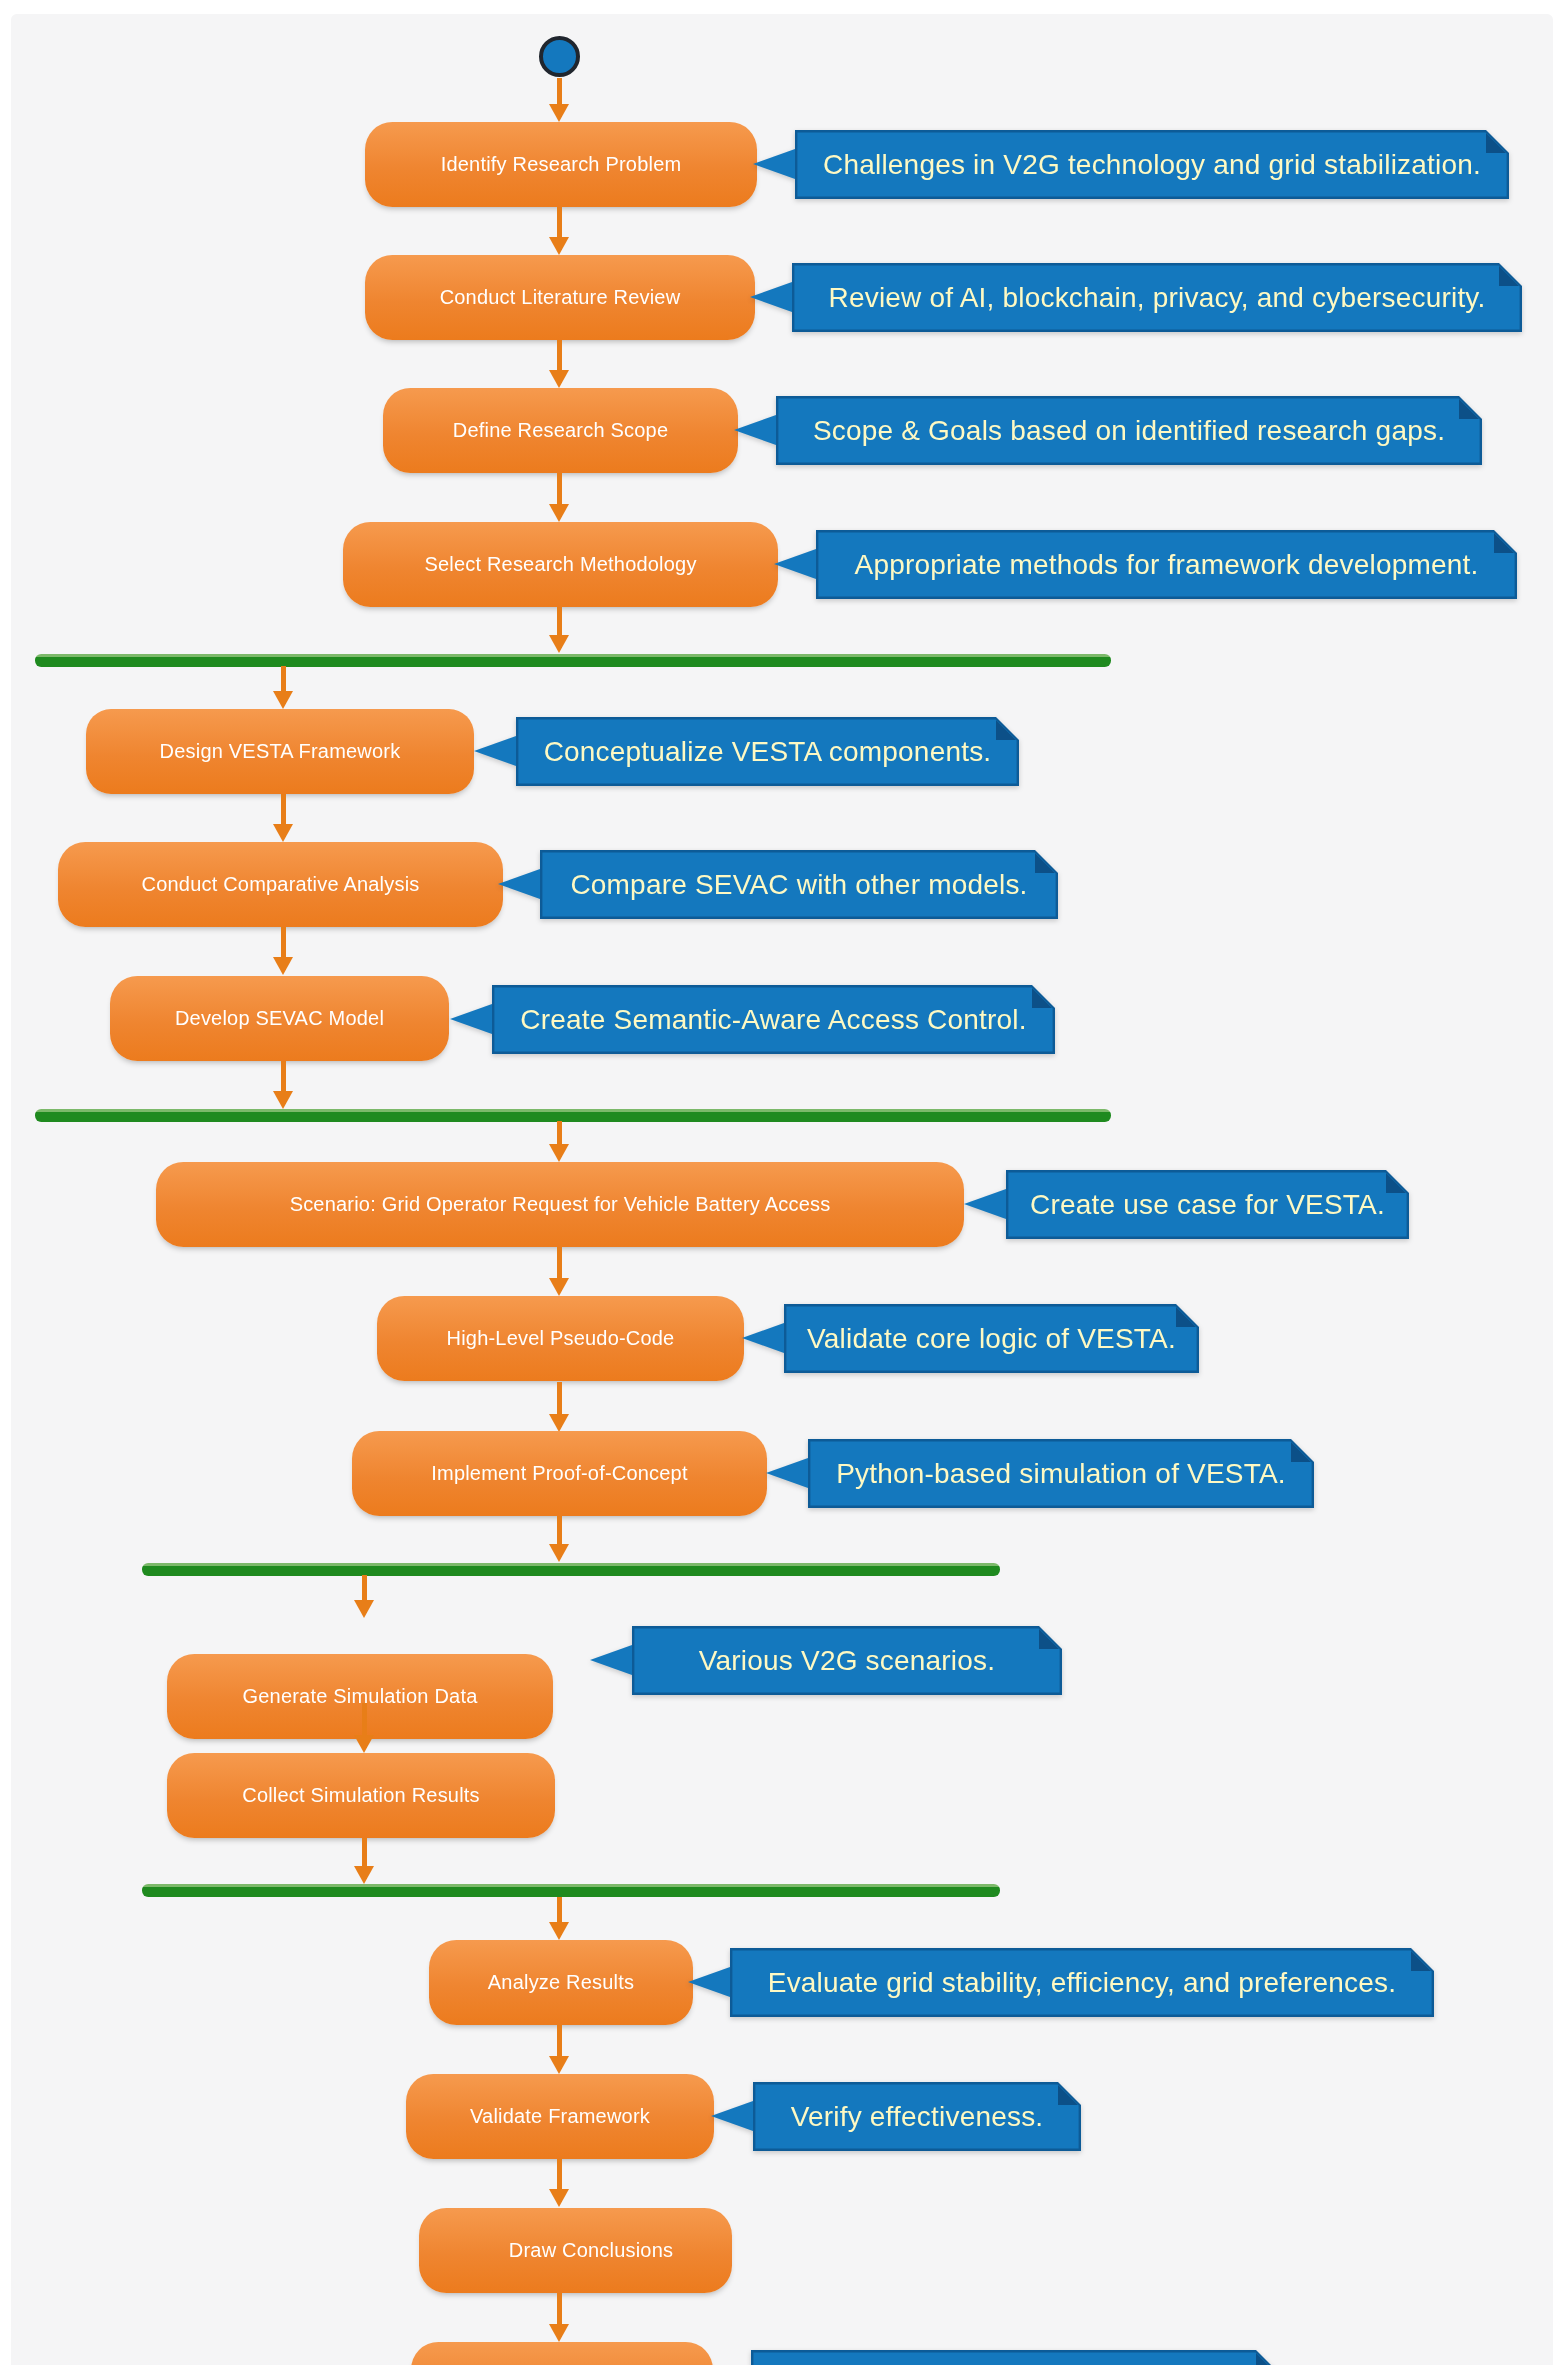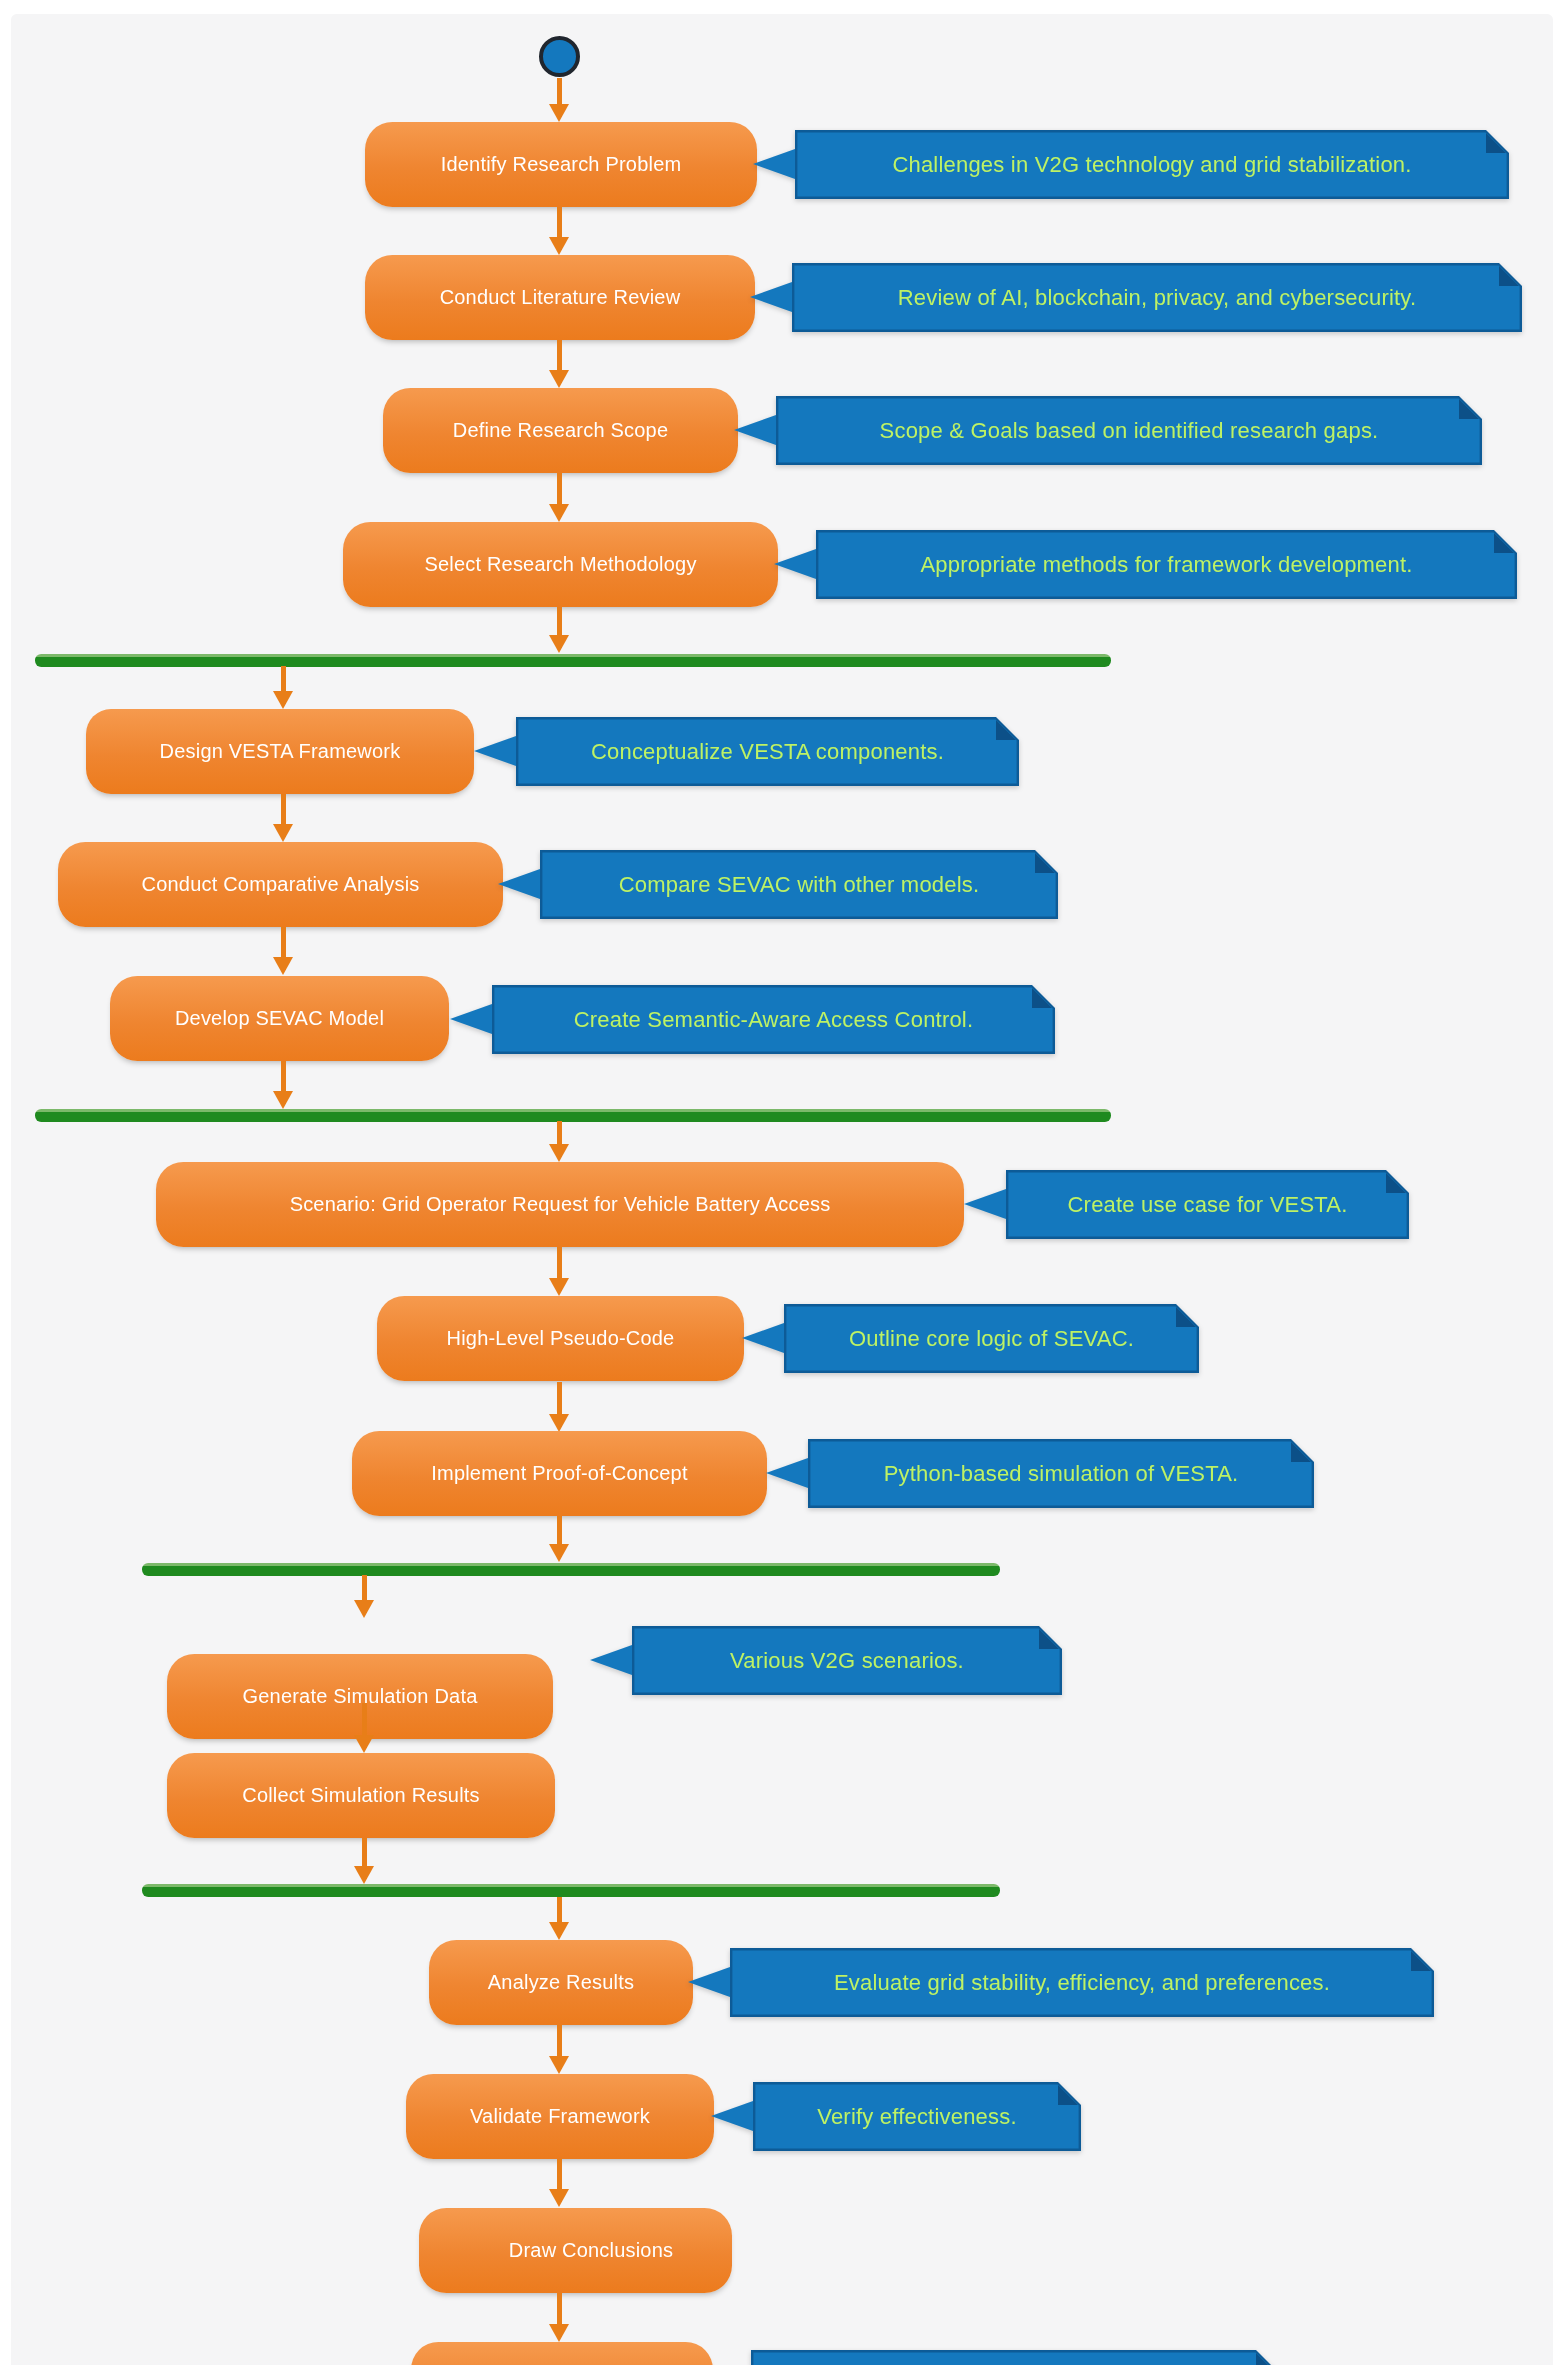--- a/index.html
+++ b/index.html
@@ -14,21 +14,21 @@
        box-shadow:0 4.7px 6.6px -3.8px rgba(0,0,0,.30);}
   .box span{color:#ffffff;font-size:20px;white-space:nowrap;letter-spacing:0.2px;}
 
   
   .note{position:absolute;height:69px;filter:drop-shadow(0 2.8px 2.8px rgba(0,0,0,.18));}
   .nb{position:absolute;inset:0;background:#0d5b97;
       clip-path:polygon(0 0,calc(100% - 23px) 0,100% 23px,100% 100%,0 100%);}
   .nf{position:absolute;inset:2.4px;background:#1478be;
       clip-path:polygon(0 0,calc(100% - 21px) 0,100% 21px,100% 100%,0 100%);
       display:flex;align-items:center;justify-content:center;}
-  .nf span{color:#bef264;font-size:22px;white-space:nowrap;letter-spacing:0.2px;}
+  .nf span{color:#fef9c3;font-size:28px;white-space:nowrap;letter-spacing:0.2px;}
   .fold{position:absolute;top:0;right:0;width:21px;height:21px;background:#0c5088;
         clip-path:polygon(0 0,100% 100%,0 100%);}
   .ptr{position:absolute;left:-42px;top:50%;margin-top:-15.6px;width:0;height:0;
        border-top:15.6px solid transparent;border-bottom:15.6px solid transparent;
        border-right:42px solid #1478be;}
 
   
   .bar{position:absolute;height:13.2px;border-radius:6.2px;
        background:linear-gradient(180deg,#7cb96a 0%,#7cb96a 22%,#1f8a1f 26%,#1f8a1f 100%);}
 
@@ -207,21 +207,21 @@
     </div>
 
   <div class="box" style="left:377px;top:1296px;width:367px;">
     <span>High-Level Pseudo-Code</span>
   </div>
   <div class="note" style="left:784px;top:1304px;width:415px;">
     <div class="ptr"></div>
     <div class="nb"></div>
     <div class="nf">
         <div class="fold"></div>
-      <span>Outline core logic of SEVAC.</span>
+      <span>Validate core logic of VESTA.</span>
       </div>
   </div>
 
   <div class="arr" style="left:549px;top:1382px;height:50px;">
       <div class="shaft"></div>
       <div class="head"></div>
     </div>
 
   <div class="box" style="left:352px;top:1431px;width:415px;">
     <span>Implement Proof-of-Concept</span>

